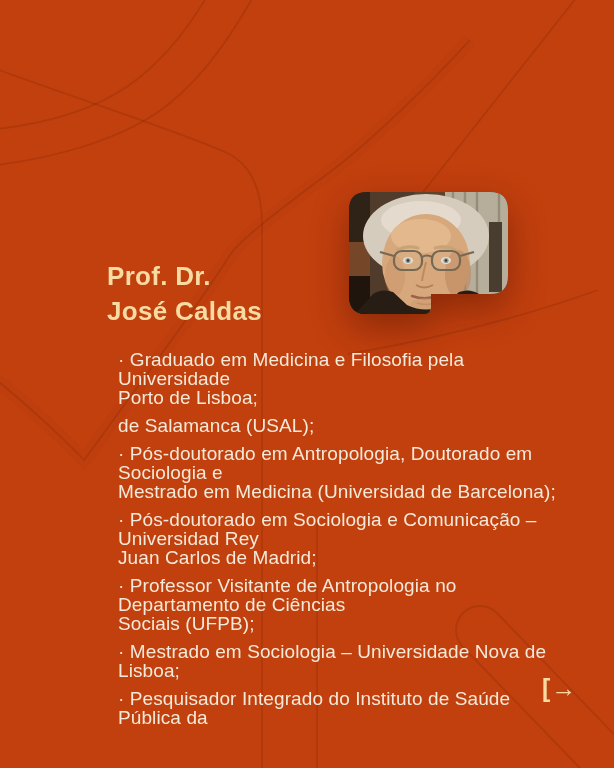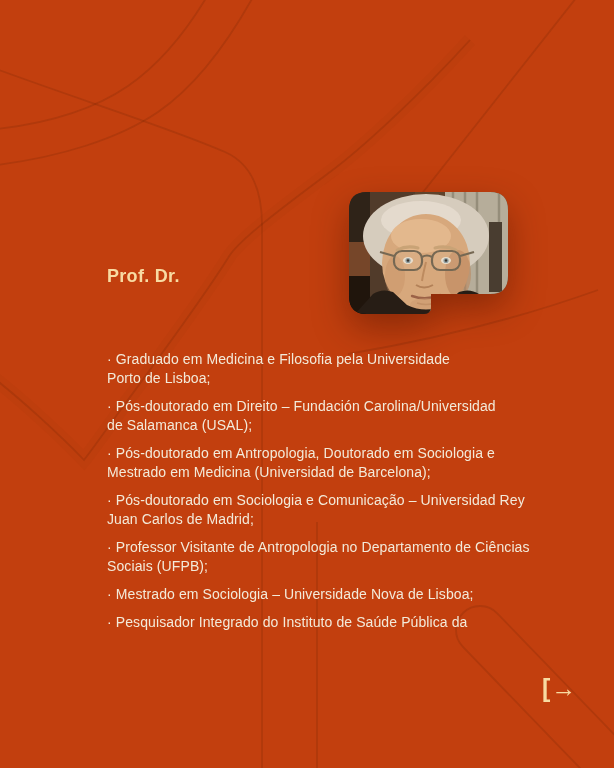--- a/index.html
+++ b/index.html
@@ -22,30 +22,30 @@
   
   .photo-bubble {
     position: absolute; left: 349px; top: 192px;
     width: 159px; height: 122px;
     filter: drop-shadow(0 14px 18px rgba(70, 15, 0, 0.45));
   }
 
   
   .title {
     position: absolute; left: 107px; top: 259px; margin: 0;
-    font-size: 18px; font-weight: 700; line-height: 35px;
+    font-size: 26px; font-weight: 700; line-height: 35px;
     letter-spacing: 0.3px; color: var(--accent_color, #f8dba2);
   }
   .title span { display: block; }
 
   
   .creds {
-    position: absolute; left: 107px; top: 350px; width: 440px;
+    position: absolute; left: 118px; top: 350px; width: 440px;
     color: var(--text_color, #f3ead9);
-    font-size: 14px; line-height: 19px; letter-spacing: 0.1px;
+    font-size: 19px; line-height: 19px; letter-spacing: 0.1px;
   }
   .cred { margin: 0 0 9px 0; }
   .cred .line { display: block; }
 
   
   .next {
     position: absolute; left: 542px; top: 674px;
     font-size: 25px; font-weight: 700; letter-spacing: 1px;
     color: var(--accent_color, #f8dba2);
     cursor: pointer; user-select: none;
@@ -130,29 +130,29 @@
 
         <path d="M6 122 L24 102 Q33 96 44 100 L58 113 Q77 122 96 113 L110 100 Q121 96 130 102 L148 122 Z" fill="#191614"></path>
 
         <rect width="159" height="122" fill="#e07b28" opacity="0.07"></rect>
       </g>
     </svg>
   </div>
 
   <h1 class="title">
     <span>Prof. Dr.</span>
+    <span>José Caldas</span>
   </h1>
 
   <div class="creds">
     <p class="cred">
       <span class="line">· Graduado em Medicina e Filosofia pela Universidade</span>
       <span class="line">Porto de Lisboa;</span>
     </p>
     <p class="cred">
-      <span class="line">· Pós-doutorado em Direito – Fundación Carolina/Universidad</span>
       <span class="line">de Salamanca (USAL);</span>
     </p>
     <p class="cred">
       <span class="line">· Pós-doutorado em Antropologia, Doutorado em Sociologia e</span>
       <span class="line">Mestrado em Medicina (Universidad de Barcelona);</span>
     </p>
     <p class="cred">
       <span class="line">· Pós-doutorado em Sociologia e Comunicação – Universidad Rey</span>
       <span class="line">Juan Carlos de Madrid;</span>
     </p>

